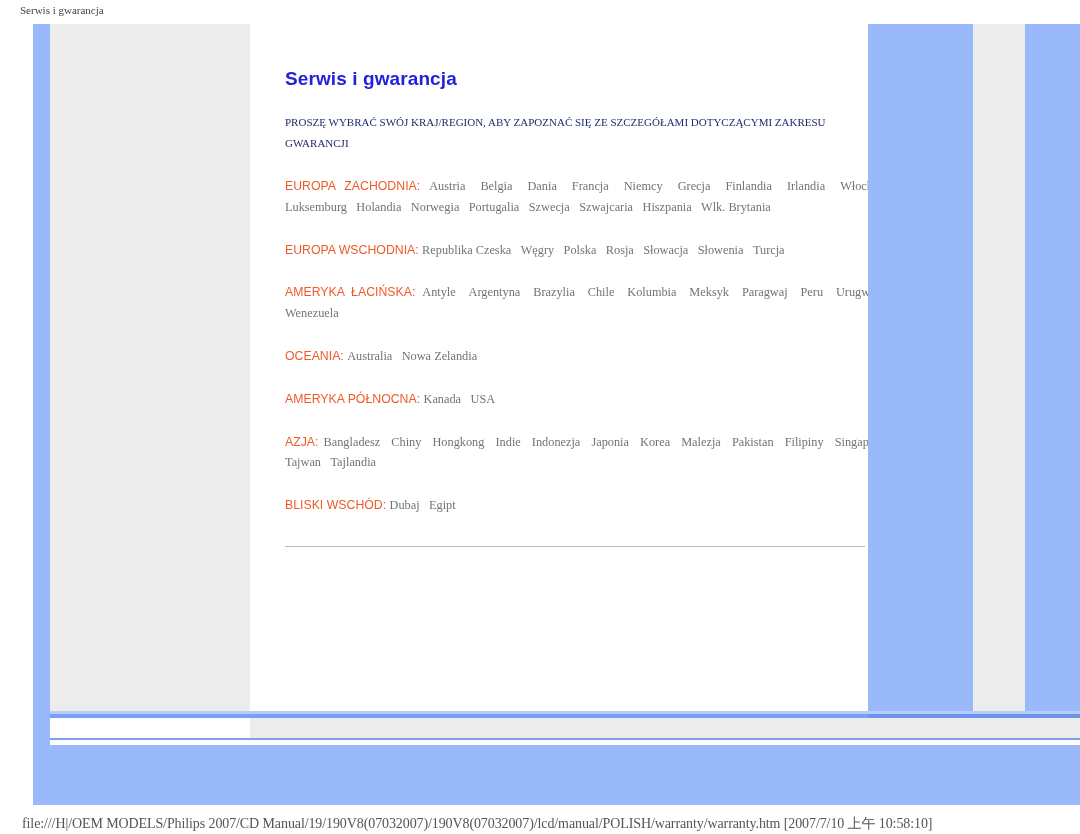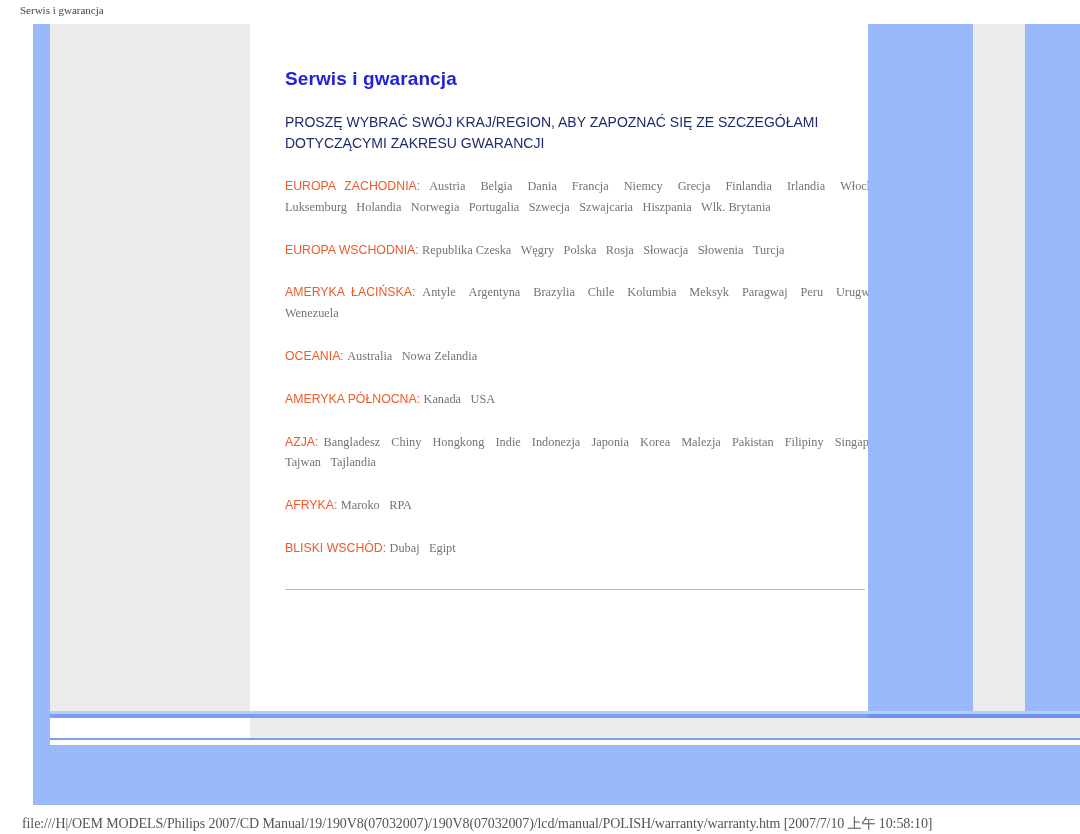--- a/index.html
+++ b/index.html
@@ -216,24 +216,25 @@
   }
   h1.title {
     margin: 0 0 22px 0;
     font-size: 19px;
     font-weight: bold;
     color: #2222dd;
     letter-spacing: 0.1px;
   }
   p.intro {
     margin: 0 0 22px 0;
-    font-size: 14px;
+    font-size: 11px;
     line-height: 21px;
     color: #1f2b6e;
     width: 575px;
+    font-family: Liberation Serif, serif;
   }
   .region {
     margin: 0 0 22px 0;
     font-size: 12.3px;
     line-height: 20.8px;
     width: 600px;
     text-align: justify;
     text-justify: inter-word;
   }
   .region.nojust { text-align: left; }
@@ -271,21 +272,20 @@
     <div class="doc">
       <h1 class="title">Serwis i gwarancja</h1>
       <p class="intro">PROSZĘ WYBRAĆ SWÓJ KRAJ/REGION, ABY ZAPOZNAĆ SIĘ ZE SZCZEGÓŁAMI DOTYCZĄCYMI ZAKRESU GWARANCJI</p>
       <div id="regions-host">
           <p class="region"><span class="region-label">EUROPA ZACHODNIA:</span> <a class="country">Austria</a><span class="sep"></span> <a class="country">Belgia</a><span class="sep"></span> <a class="country">Dania</a><span class="sep"></span> <a class="country">Francja</a><span class="sep"></span> <a class="country">Niemcy</a><span class="sep"></span> <a class="country">Grecja</a><span class="sep"></span> <a class="country">Finlandia</a><span class="sep"></span> <a class="country">Irlandia</a><span class="sep"></span> <a class="country">Włochy</a><span class="sep"></span> <a class="country">Luksemburg</a><span class="sep"></span> <a class="country">Holandia</a><span class="sep"></span> <a class="country">Norwegia</a><span class="sep"></span> <a class="country">Portugalia</a><span class="sep"></span> <a class="country">Szwecja</a><span class="sep"></span> <a class="country">Szwajcaria</a><span class="sep"></span> <a class="country">Hiszpania</a><span class="sep"></span> <a class="country">Wlk. Brytania</a></p>
           <p class="region"><span class="region-label">EUROPA WSCHODNIA:</span> <a class="country">Republika Czeska</a><span class="sep"></span> <a class="country">Węgry</a><span class="sep"></span> <a class="country">Polska</a><span class="sep"></span> <a class="country">Rosja</a><span class="sep"></span> <a class="country">Słowacja</a><span class="sep"></span> <a class="country">Słowenia</a><span class="sep"></span> <a class="country">Turcja</a></p>
           <p class="region"><span class="region-label">AMERYKA ŁACIŃSKA:</span> <a class="country">Antyle</a><span class="sep"></span> <a class="country">Argentyna</a><span class="sep"></span> <a class="country">Brazylia</a><span class="sep"></span> <a class="country">Chile</a><span class="sep"></span> <a class="country">Kolumbia</a><span class="sep"></span> <a class="country">Meksyk</a><span class="sep"></span> <a class="country">Paragwaj</a><span class="sep"></span> <a class="country">Peru</a><span class="sep"></span> <a class="country">Urugwaj</a><span class="sep"></span> <a class="country">Wenezuela</a></p>
           <p class="region nojust"><span class="region-label">OCEANIA:</span> <a class="country">Australia</a><span class="sep"></span> <a class="country">Nowa Zelandia</a></p>
           <p class="region nojust"><span class="region-label">AMERYKA PÓŁNOCNA:</span> <a class="country">Kanada</a><span class="sep"></span> <a class="country">USA</a></p>
           <p class="region"><span class="region-label">AZJA:</span> <a class="country">Bangladesz</a><span class="sep"></span> <a class="country">Chiny</a><span class="sep"></span> <a class="country">Hongkong</a><span class="sep"></span> <a class="country">Indie</a><span class="sep"></span> <a class="country">Indonezja</a><span class="sep"></span> <a class="country">Japonia</a><span class="sep"></span> <a class="country">Korea</a><span class="sep"></span> <a class="country">Malezja</a><span class="sep"></span> <a class="country">Pakistan</a><span class="sep"></span> <a class="country">Filipiny</a><span class="sep"></span> <a class="country">Singapur</a><span class="sep"></span> <a class="country">Tajwan</a><span class="sep"></span> <a class="country">Tajlandia</a></p>
-          <p class="region nojust"><span class="region-label">AFRYKA:</span> <a class="country">Maroko</a><span class="sep"></span> <a class="country">RPA</a></p>
           <p class="region nojust"><span class="region-label">BLISKI WSCHÓD:</span> <a class="country">Dubaj</a><span class="sep"></span> <a class="country">Egipt</a></p>
         </div>
       <hr class="divider">
     </div>
   </div>
 
   <div class="rail-block-a"></div>
   <div class="rail-gap"></div>
   <div class="rail-block-b"></div>
 

